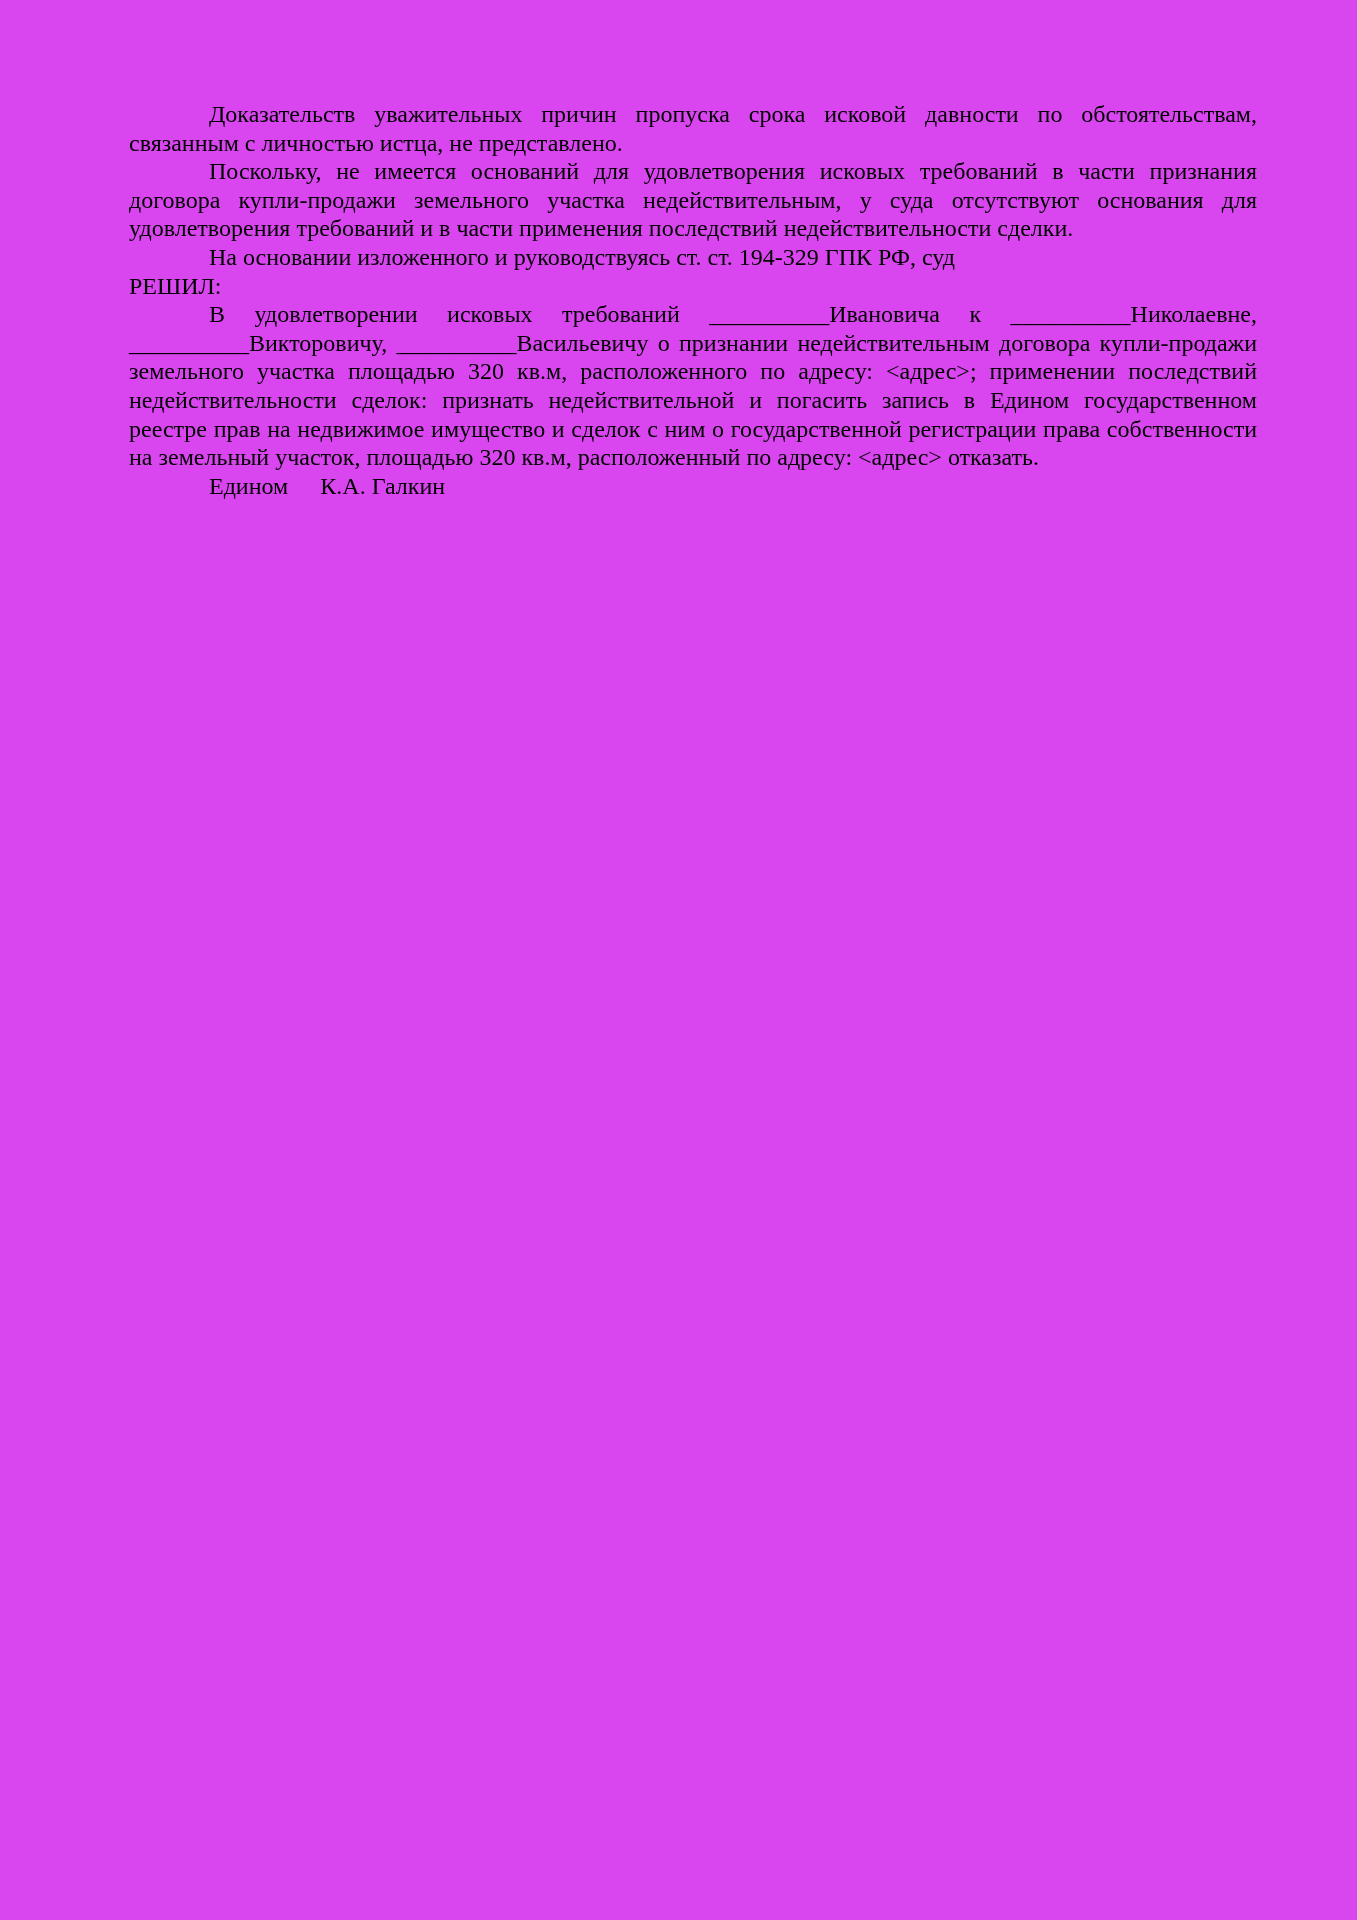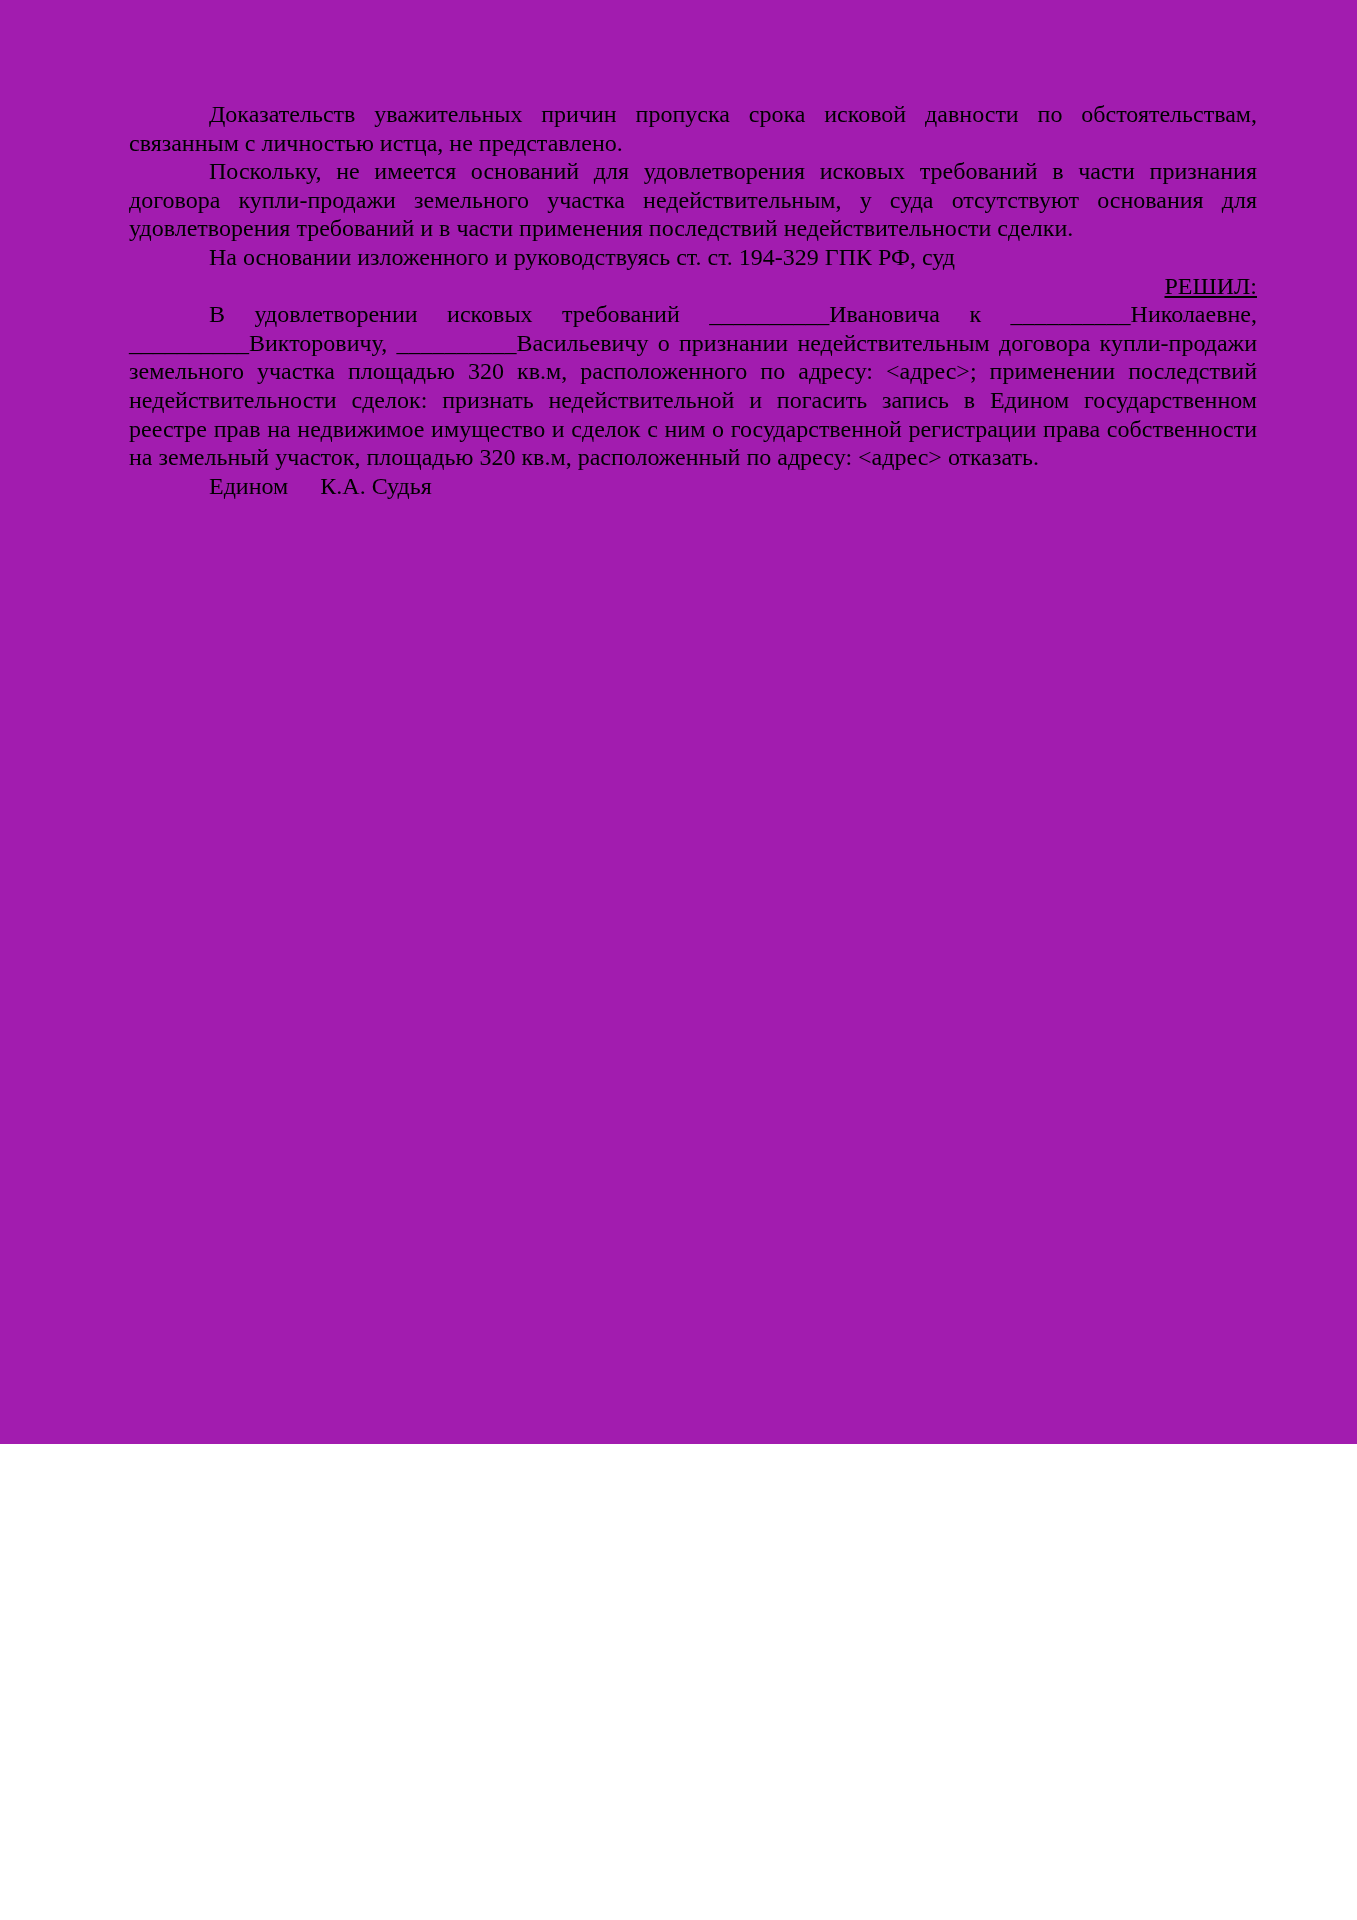--- a/index.html
+++ b/index.html
@@ -8,22 +8,22 @@
   }
   body {
     width: 1357px;
     height: 1920px;
     background: #ffffff;
     overflow: hidden;
   }
   .page {
     position: relative;
     width: 1357px;
-    height: 1444px;
-    background: #a21caf;
+    height: 1920px;
+    background: #d946ef;
   }
   .content {
     position: absolute;
     left: 129px;
     top: 100px;
     width: 1128px;
     font-family: "Liberation Serif", "DejaVu Serif", serif;
     font-size: 24px;
     line-height: 28.6px;
     color: #000000;
@@ -31,23 +31,22 @@
     text-justify: inter-word;
   }
   .para {
     margin: 0;
     padding: 0;
   }
   .indent {
     text-indent: 80px;
   }
   .center {
-    text-align: right;
+    text-align: left;
     text-indent: 0;
-    text-decoration: underline;
   }
   .sig-gap {
     display: inline-block;
     width: 32px;
   }
 </style>
 </head>
 <body>
 
 <div class="page">
@@ -58,17 +57,17 @@
     <p class="para indent">Поскольку, не имеется оснований для удовлетворения исковых требований в части признания договора купли-продажи земельного участка недействительным, у суда отсутствуют основания для удовлетворения требований и в части применения последствий недействительности сделки.</p>
 
 
     <p class="para indent">На основании изложенного и руководствуясь ст. ст. 194-329 ГПК РФ, суд</p>
 
     <p class="para center">РЕШИЛ:</p>
 
     <p class="para indent">В удовлетворении исковых требований __________Ивановича к __________Николаевне, __________Викторовичу, __________Васильевичу о признании недействительным договора купли-продажи земельного участка площадью 320 кв.м, расположенного по адресу: &lt;адрес&gt;; применении последствий недействительности сделок: признать недействительной и погасить запись в Едином государственном реестре прав на недвижимое имущество и сделок с ним о государственной регистрации права собственности на земельный участок, площадью 320 кв.м, расположенный по адресу: &lt;адрес&gt; отказать.</p>
 
 
-    <p class="para indent"><span>Едином</span><span class="sig-gap"></span><span>К.А. Судья</span></p>
+    <p class="para indent"><span>Едином</span><span class="sig-gap"></span><span>К.А. Галкин</span></p>
 
 
   </div>
 </div>
 
 </body></html>

